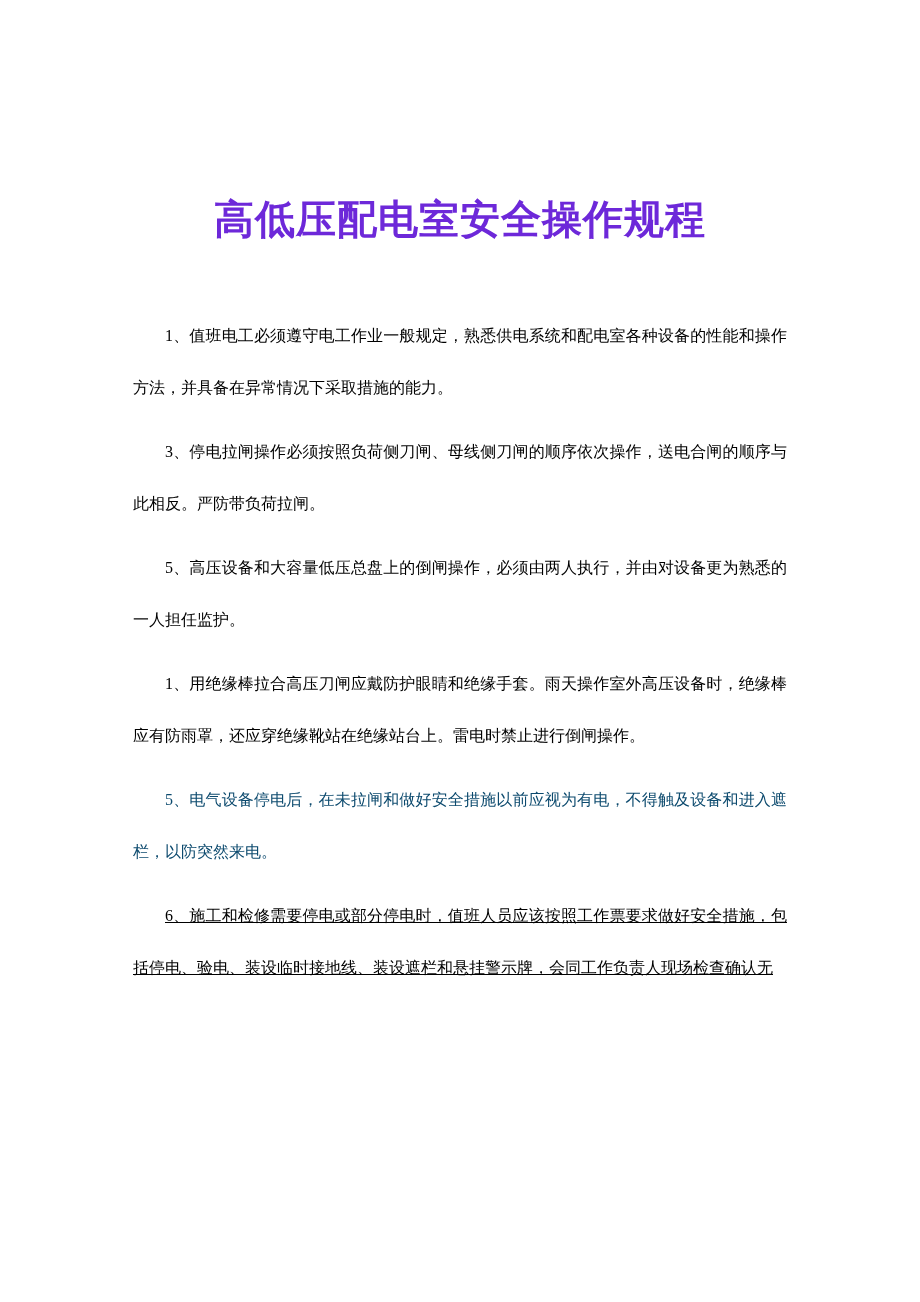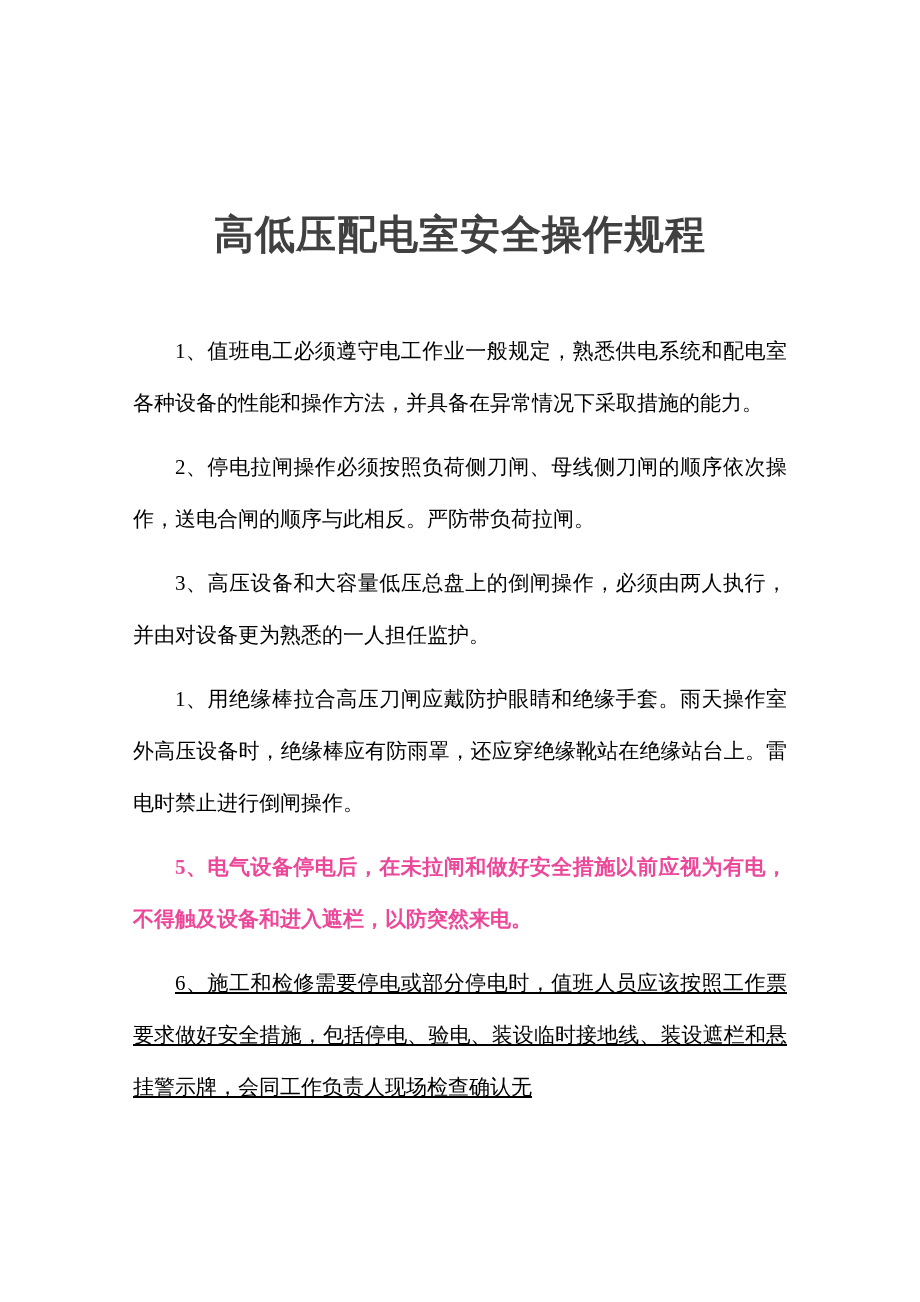--- a/index.html
+++ b/index.html
@@ -25,39 +25,39 @@
     font-weight: 700;
     font-size: 40px;
     line-height: 46px;
     text-align: center;
     letter-spacing: 1px;
     white-space: nowrap;
   }
   .body-par {
     margin: 0 0 12px 0;
     font-family: "Liberation Serif", "DejaVu Serif", serif;
-    font-size: 21px;
+    font-size: 16px;
     line-height: 52px;
     text-align: justify;
     text-justify: inter-ideograph;
     text-indent: 2em;
     word-break: break-all;
     overflow-wrap: break-word;
   }
   .body-par:last-child {
     margin-bottom: 0;
     text-decoration: underline;
   }
 </style>
 </head>
 <body>
 
 <div class="page" style="background: rgb(255, 255, 255);">
   <div class="content">
-    <h1 class="doc-title" style="color: #404040; margin-top: 15px;">高低压配电室安全操作规程</h1>
+    <h1 class="doc-title" style="color: #6d28d9;">高低压配电室安全操作规程</h1>
     <p class="body-par" style="color: rgb(0, 0, 0);">1、值班电工必须遵守电工作业一般规定，熟悉供电系统和配电室各种设备的性能和操作方法，并具备在异常情况下采取措施的能力。</p>
-    <p class="body-par" style="color: rgb(0, 0, 0);">2、停电拉闸操作必须按照负荷侧刀闸、母线侧刀闸的顺序依次操作，送电合闸的顺序与此相反。严防带负荷拉闸。</p>
-    <p class="body-par" style="color: rgb(0, 0, 0);">3、高压设备和大容量低压总盘上的倒闸操作，必须由两人执行，并由对设备更为熟悉的一人担任监护。</p>
+    <p class="body-par" style="color: rgb(0, 0, 0);">3、停电拉闸操作必须按照负荷侧刀闸、母线侧刀闸的顺序依次操作，送电合闸的顺序与此相反。严防带负荷拉闸。</p>
+    <p class="body-par" style="color: rgb(0, 0, 0);">5、高压设备和大容量低压总盘上的倒闸操作，必须由两人执行，并由对设备更为熟悉的一人担任监护。</p>
     <p class="body-par" style="color: rgb(0, 0, 0);">1、用绝缘棒拉合高压刀闸应戴防护眼睛和绝缘手套。雨天操作室外高压设备时，绝缘棒应有防雨罩，还应穿绝缘靴站在绝缘站台上。雷电时禁止进行倒闸操作。</p>
-    <p class="body-par" style="color: #ec4899; font-weight: bold;">5、电气设备停电后，在未拉闸和做好安全措施以前应视为有电，不得触及设备和进入遮栏，以防突然来电。</p>
+    <p class="body-par" style="color: #0c4a6e;">5、电气设备停电后，在未拉闸和做好安全措施以前应视为有电，不得触及设备和进入遮栏，以防突然来电。</p>
     <p class="body-par" style="color: rgb(0, 0, 0);">6、施工和检修需要停电或部分停电时，值班人员应该按照工作票要求做好安全措施，包括停电、验电、装设临时接地线、装设遮栏和悬挂警示牌，会同工作负责人现场检查确认无</p>
   </div>
 </div>
 
 </body></html>

